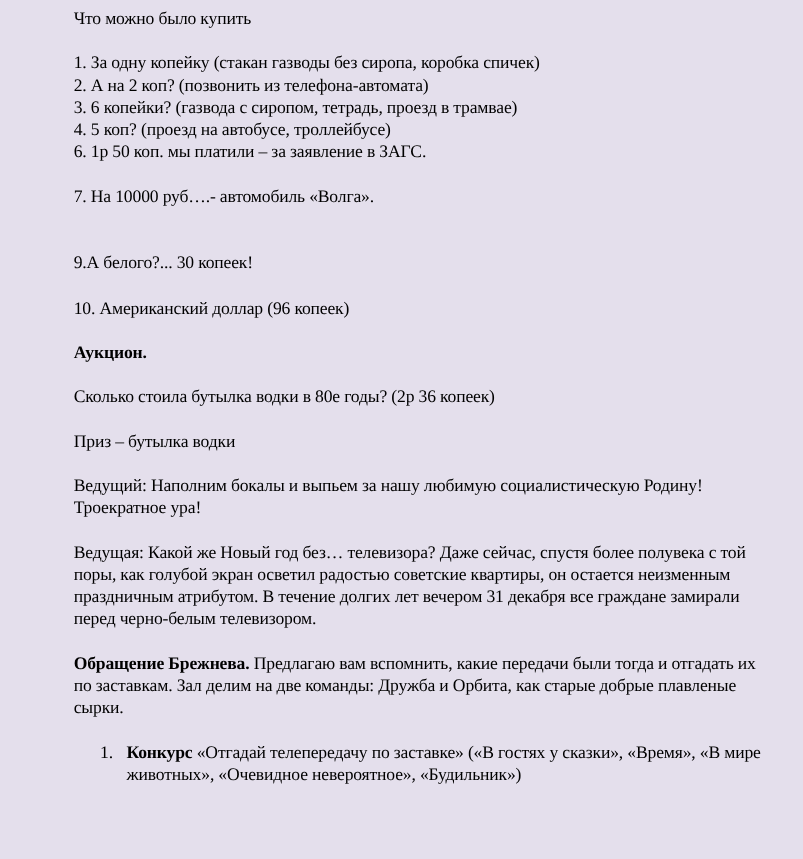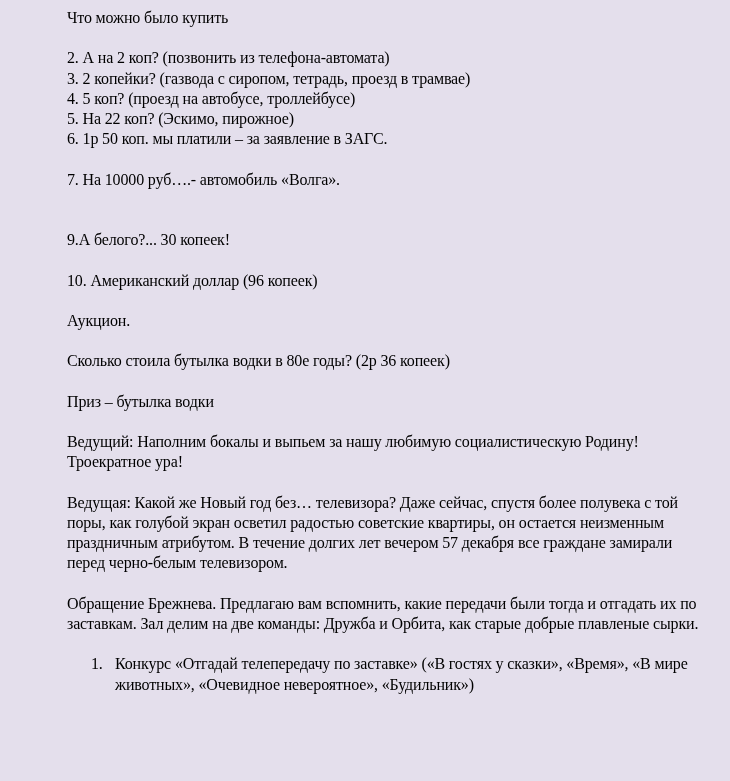--- a/index.html
+++ b/index.html
@@ -31,21 +31,21 @@
       letter-spacing: -0.15px;
     }
     .para {
       margin: 0;
       padding: 0;
     }
     .gap {
       height: 20.2px;
     }
     .bold {
-      font-weight: normal;
+      font-weight: bold;
     }
     .olist {
       margin: 0;
       padding: 0;
       list-style: none;
     }
     .olist-item {
       position: relative;
       padding-left: 48px;
     }
@@ -57,24 +57,24 @@
   </style>
 </head>
 <body>
 
 <div class="page">
   <div class="doc">
 
     <p class="para">Что можно было купить</p>
     <div class="gap"></div>
 
+    <p class="para">1. За одну копейку (стакан газводы без сиропа,  коробка спичек)</p>
     <p class="para">2. А на 2 коп? (позвонить из телефона-автомата)</p>
-    <p class="para">3. 2 копейки? (газвода с сиропом, тетрадь, проезд в трамвае)</p>
+    <p class="para">3. 6 копейки? (газвода с сиропом, тетрадь, проезд в трамвае)</p>
     <p class="para">4. 5 коп? (проезд на автобусе, троллейбусе)</p>
-    <p class="para">5. На 22 коп? (Эскимо, пирожное)</p>
     <p class="para">6. 1р 50 коп. мы платили – за заявление в ЗАГС.</p>
     <div class="gap"></div>
 
     <p class="para">7. На 10000 руб….- автомобиль «Волга».</p>
     <div class="gap"></div>
 
     <div class="gap"></div>
 
     <p class="para">9.А белого?... 30 копеек!</p>
     <div class="gap"></div>
@@ -87,21 +87,21 @@
 
     <p class="para">Сколько стоила бутылка водки в 80е годы? (2р 36 копеек)</p>
     <div class="gap"></div>
 
     <p class="para">Приз – бутылка водки</p>
     <div class="gap"></div>
 
     <p class="para">Ведущий: Наполним бокалы и выпьем за нашу любимую  социалистическую Родину! Троекратное ура!</p>
     <div class="gap"></div>
 
-    <p class="para">Ведущая: Какой же Новый год без… телевизора? Даже сейчас, спустя более полувека с той поры, как голубой экран осветил радостью  советские квартиры, он остается неизменным праздничным атрибутом. В течение долгих лет вечером 57 декабря все граждане замирали перед черно-белым телевизором.</p>
+    <p class="para">Ведущая: Какой же Новый год без… телевизора? Даже сейчас, спустя более полувека с той поры, как голубой экран осветил радостью  советские квартиры, он остается неизменным праздничным атрибутом. В течение долгих лет вечером 31 декабря все граждане замирали перед черно-белым телевизором.</p>
     <div class="gap"></div>
 
     <p class="para"><span class="bold">Обращение Брежнева.</span><span> Предлагаю вам вспомнить, какие передачи были тогда и отгадать их по заставкам. Зал делим на две команды: Дружба и Орбита, как старые добрые плавленые сырки.</span></p>
     <div class="gap"></div>
 
     <ol class="olist">
       <li class="olist-item">
         <span class="olist-num">1.</span><span class="bold">Конкурс</span><span> «Отгадай телепередачу по заставке» («В гостях у сказки», «Время», «В мире животных», «Очевидное невероятное», «Будильник»)</span>
       </li>
     </ol>

